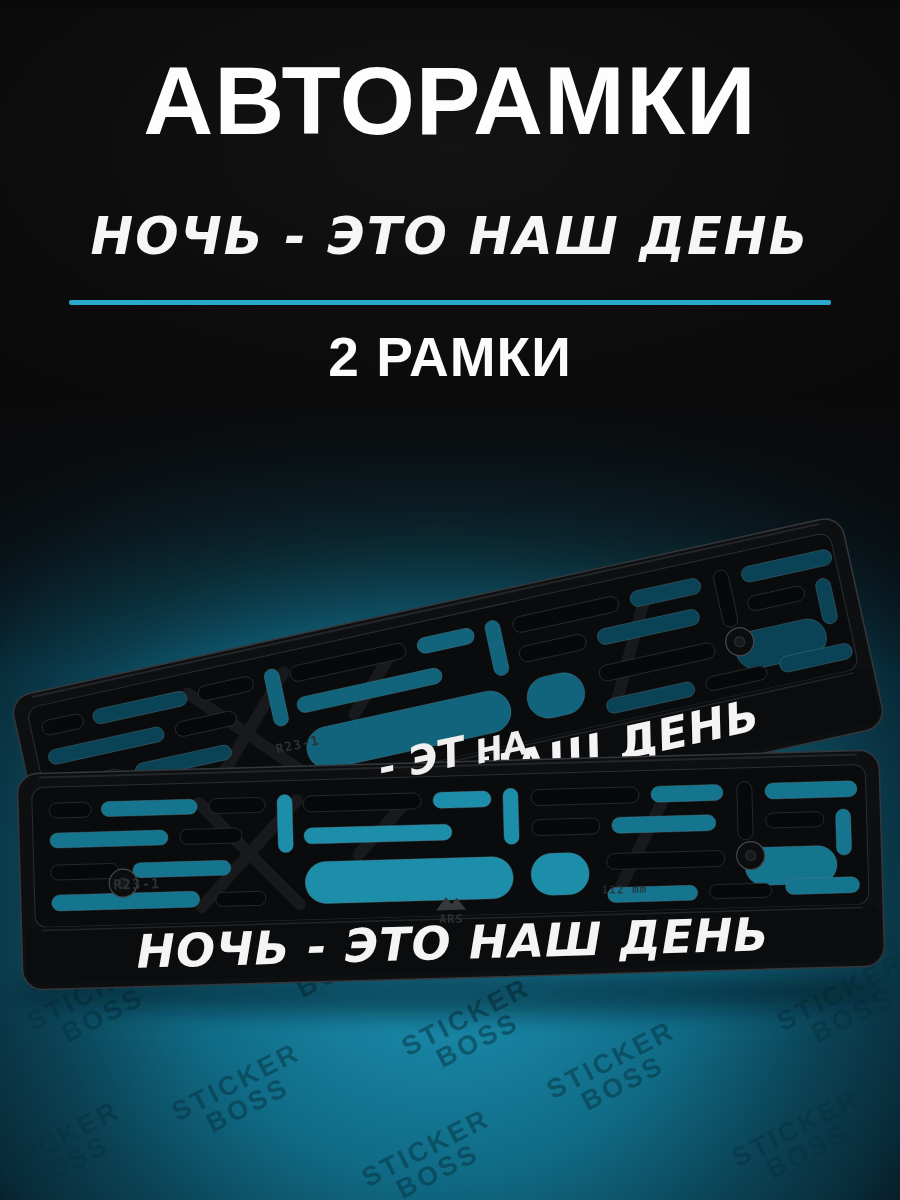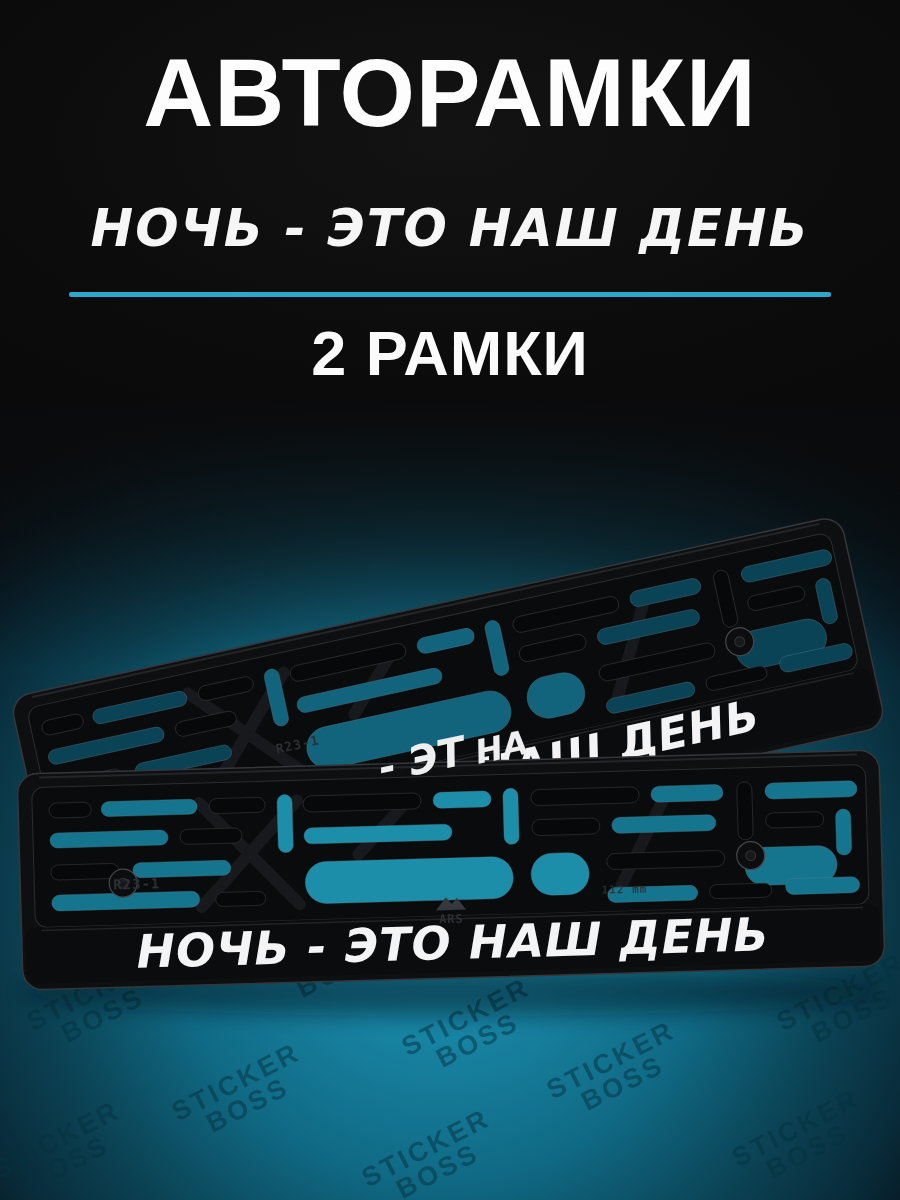--- a/index.html
+++ b/index.html
@@ -2,42 +2,42 @@
 <html><head>
 <meta charset="utf-8">
 <style>
   html,body{margin:0;padding:0;}
   body{
     width:900px;height:1200px;overflow:hidden;position:relative;
     background:#0a0a0b;
     font-family:"Liberation Sans", sans-serif;
   }
   .header{
-    position:absolute;top:0;left:0;width:900px;height:400px;
+    position:absolute;top:8px;left:0;width:900px;height:400px;
     background:radial-gradient(ellipse 620px 300px at 50% 35%, #131314 0%, #0c0c0d 70%, #0a0a0b 100%);
     text-align:center;
   }
   .title{
     margin:0;padding-top:47px;
     font-size:97px;line-height:0.95;font-weight:700;
     color:#fdfdfd;letter-spacing:1px;white-space:nowrap;
   }
   .slogan{
     margin-top:60px;
     font-family:"DejaVu Sans", sans-serif;
     font-size:51px;font-weight:700;font-style:italic;
     color:#f6f6f6;letter-spacing:2px;white-space:nowrap;
   }
   .divider{
     width:762px;height:5px;margin:34px auto 0;
     border-radius:2px;
   }
   .quantity{
     margin-top:20px;
-    font-size:63px;font-weight:700;color:#fbfbfb;letter-spacing:1px;
+    font-size:55px;font-weight:700;color:#fbfbfb;letter-spacing:1px;
   }
   #scene{position:absolute;top:400px;left:0;display:block;}
   .comic{font-family:"DejaVu Sans", sans-serif;font-weight:bold;font-style:italic;}
   .plate{fill:#f4f4f4;letter-spacing:1px;}
   .frag{fill:#efefef;}
   .mold{fill:#2c3034;font-family:"DejaVu Sans Mono", monospace;letter-spacing:1px;font-weight:bold;}
   .wm{fill:#05323f;opacity:0.5;font-family:"Liberation Sans", sans-serif;
       font-weight:bold;font-size:27px;letter-spacing:3px;}
 </style>
 </head>

